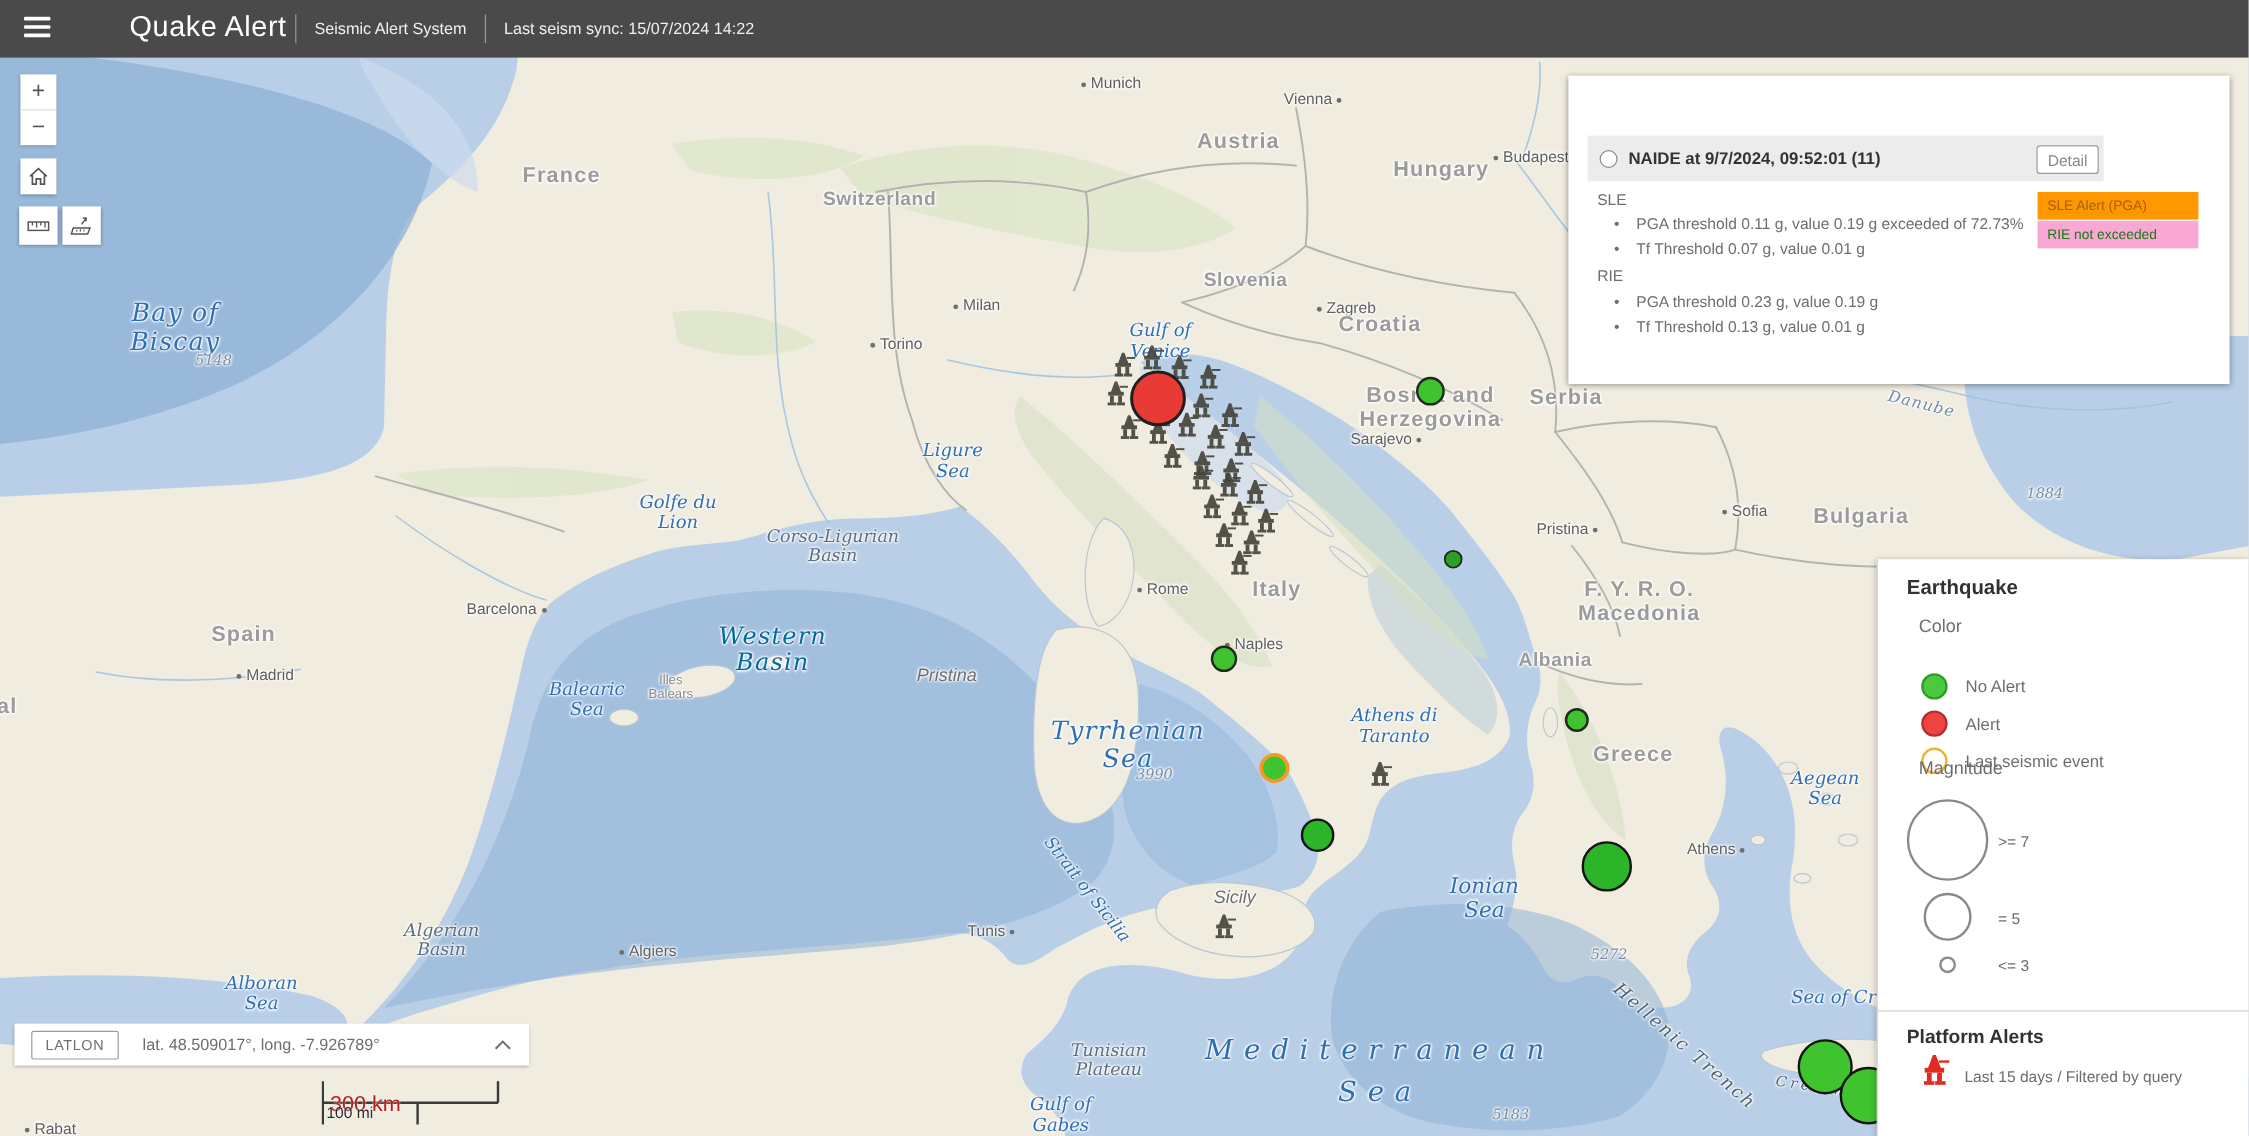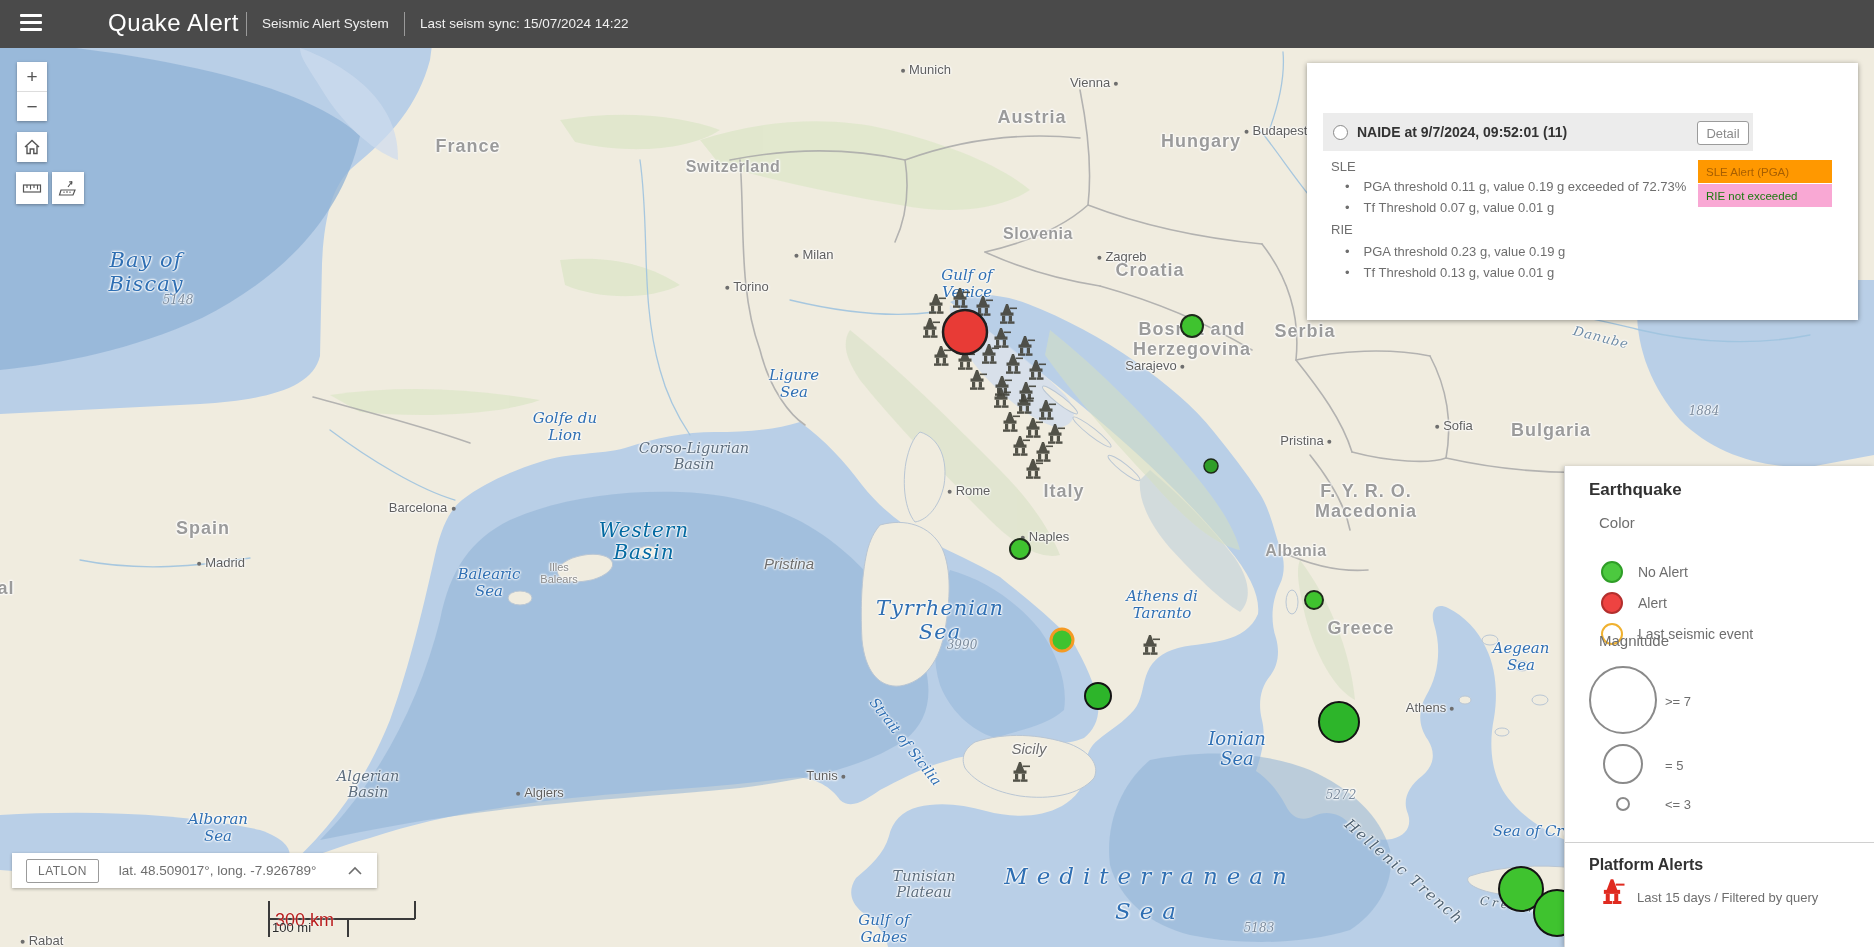--- a/index.html
+++ b/index.html
@@ -72,21 +72,21 @@
   .lg-lab { font-size:14px; color:#6e6e6e; }
   #lg-mag { position:absolute; left:34px; top:166px; font-size:15px; color:#6e6e6e; }
   .mag-circ { position:absolute; border:2px solid #8a8a8a; border-radius:50%; background:#fff; }
   .mag-lab { position:absolute; left:100px; font-size:13px; color:#6e6e6e; }
   #lg-divider { position:absolute; left:0; top:376px; width:310px; height:1px; background:#d0d0d0; }
   #lg-pf-title { position:absolute; left:24px; top:390px; font-size:16px; font-weight:bold; color:#323232; }
   #lg-pf-icon { position:absolute; left:32px; top:412px; }
   #lg-pf-cap { position:absolute; left:72px; top:424px; font-size:13px; color:#6e6e6e; }
 
   
-  #latlon { position:absolute; left:12px; top:853px; width:365px; height:35px; background:#fff; box-shadow:0 1px 3px rgba(0,0,0,.3); z-index:20; display:flex; align-items:center; }
+  #latlon { position:absolute; left:12px; top:853px; width:429px; height:35px; background:#fff; box-shadow:0 1px 3px rgba(0,0,0,.3); z-index:20; display:flex; align-items:center; }
   #latlon-btn { margin-left:14px; border:1px solid #9b9b9b; border-radius:2px; padding:4px 11px; font-size:12px; color:#6e6e6e; letter-spacing:.5px; cursor:pointer; }
   #latlon-val { margin-left:20px; font-size:13.5px; color:#6e6e6e; }
   #latlon-chev { margin-left:auto; margin-right:14px; cursor:pointer; display:flex; }
   #scalebar { position:absolute; left:268px; top:898px; z-index:15; }
   #sb-km { position:absolute; left:7px; top:12px; font-size:18px; color:#b91c1c; text-shadow:0 0 2px #fff; }
   #sb-mi { position:absolute; left:4px; top:22px; font-size:13px; color:#2b2b2b; text-shadow:0 0 2px #fff; }
 </style>
 </head>
 <body>
 

